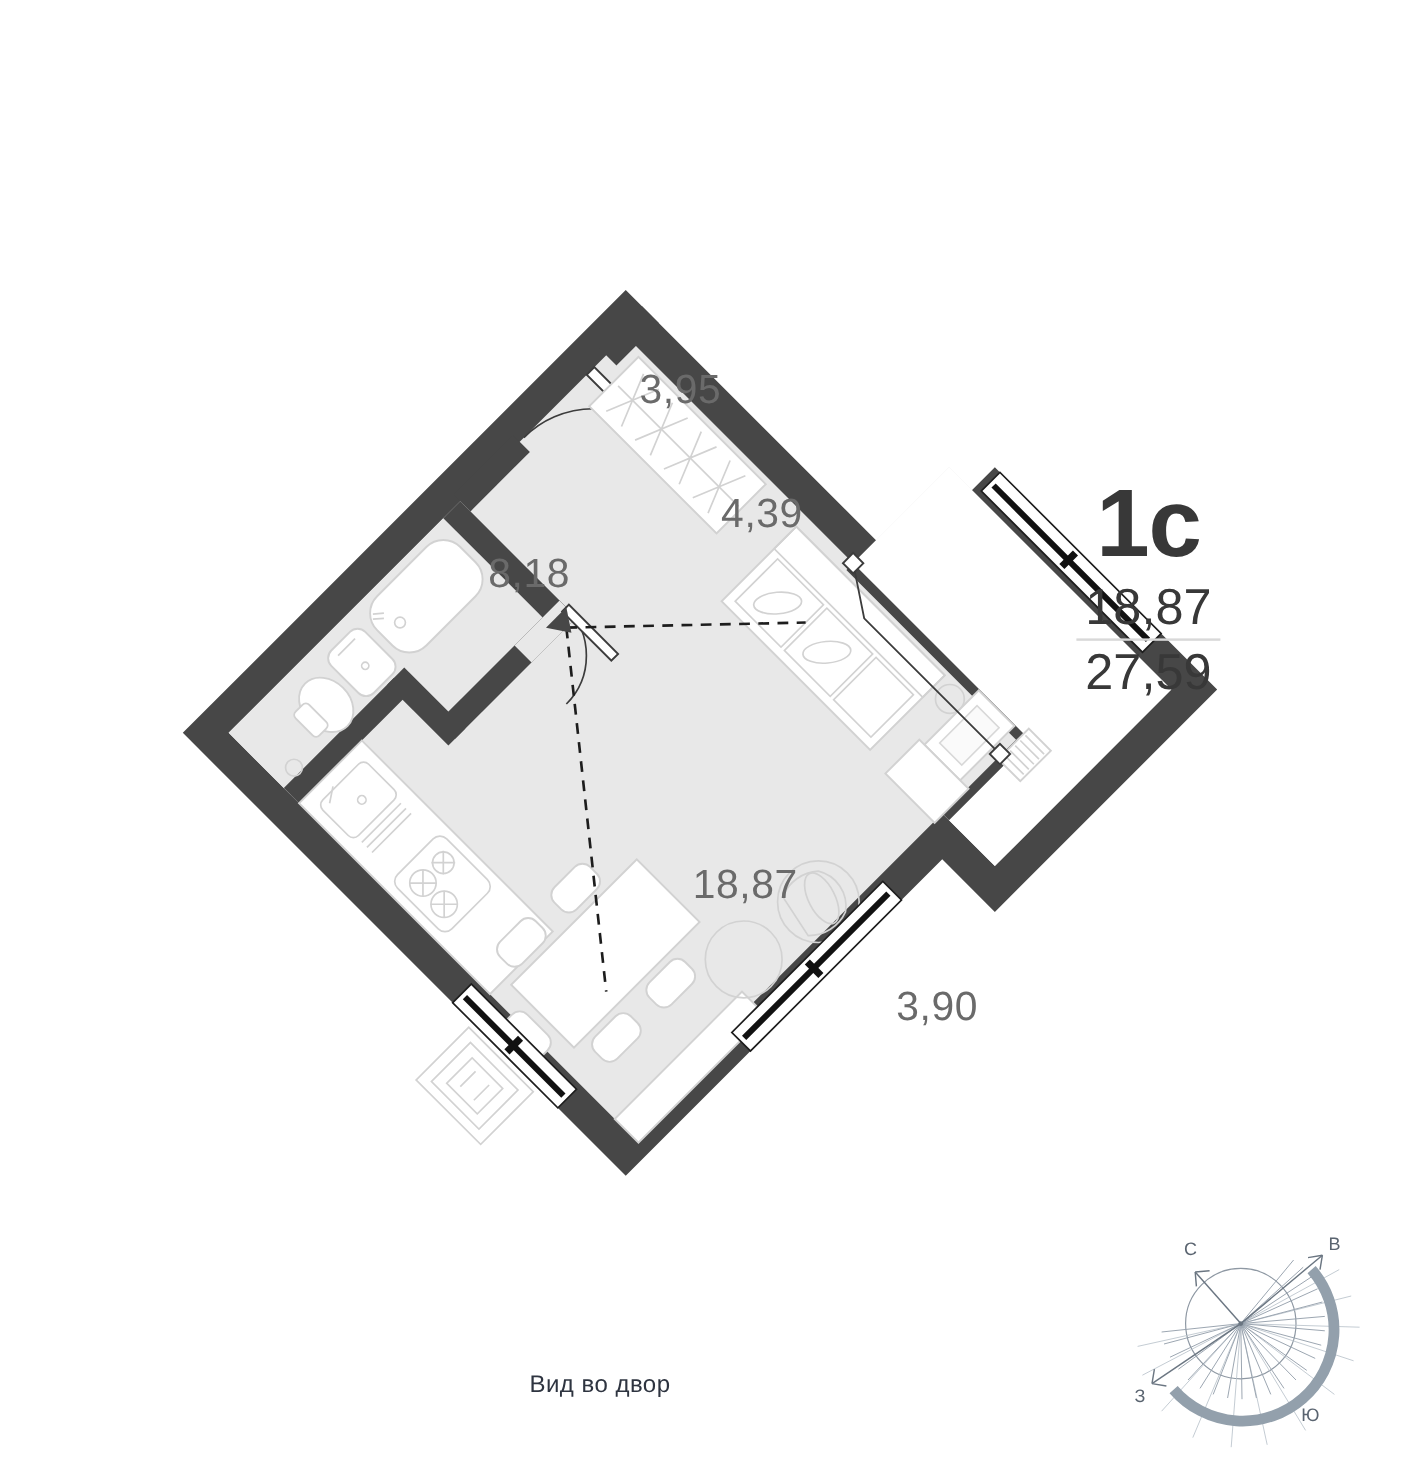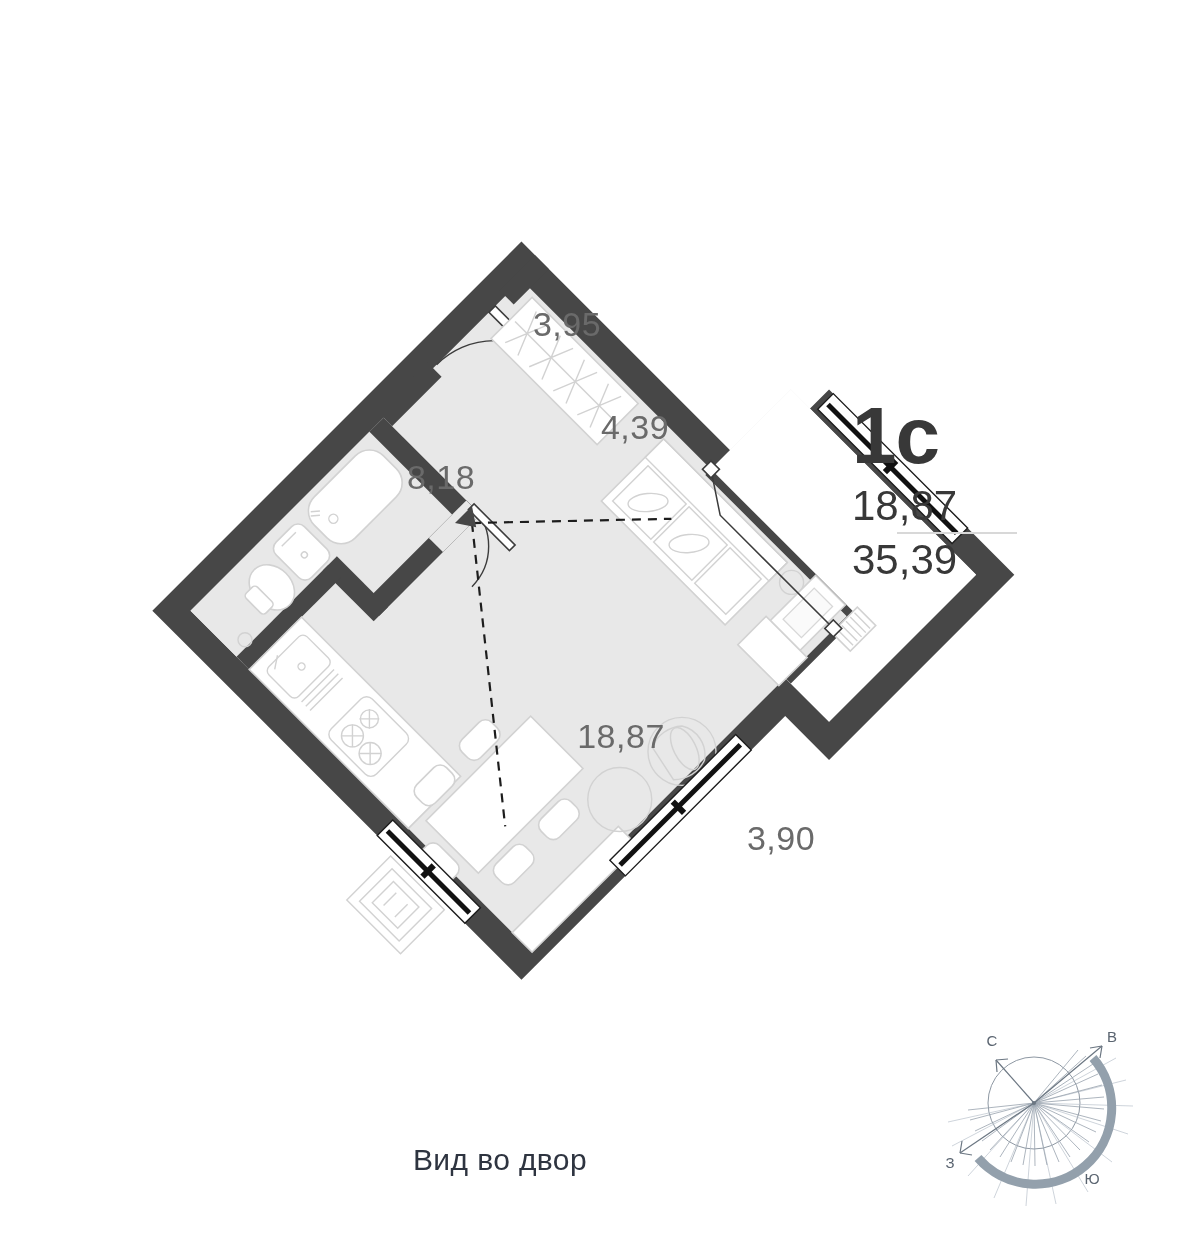--- a/index.html
+++ b/index.html
@@ -47,20 +47,21 @@
     dominant-baseline: middle;
     letter-spacing: 0.5px;
   }
 
   
   #title-block {
     position: absolute;
     left: 852px;
     top: 398px;
     width: 210px;
+    text-align: center;
     user-select: none;
   }
   #apt-type {
     font-size: 80px;
     line-height: 0.95;
     font-weight: bold;
     color: #383838;
     letter-spacing: -1px;
   }
   #area-living {
@@ -82,21 +83,21 @@
     color: #383838;
   }
 
   
   #caption {
     position: absolute;
     left: 0;
     top: 1143px;
     width: 1000px;
     text-align: center;
-    font-size: 30px;
+    font-size: 20px;
     color: #2e3440;
     letter-spacing: 0.4px;
   }
 
   
   #compass {
     position: absolute;
     left: 930px;
     top: 1018px;
     width: 210px;
@@ -285,21 +286,21 @@
     <text class="room-label" x="441" y="480">8,18</text>
     <text class="room-label" x="621" y="739">18,87</text>
     <text class="room-label" x="781" y="841">3,90</text>
 
   </svg>
 
   <div id="title-block">
     <div id="apt-type">1с</div>
     <div id="area-living">18,87</div>
     <div id="area-rule"></div>
-    <div id="area-total">35,39</div>
+    <div id="area-total">27,59</div>
   </div>
 
   <div id="caption">Вид во двор</div>
 
   <div id="compass">
     <svg viewBox="0 0 210 190">
 
       <circle class="comp-circle" cx="104" cy="85" r="46"></circle>
 
       <g class="comp-ray2">

